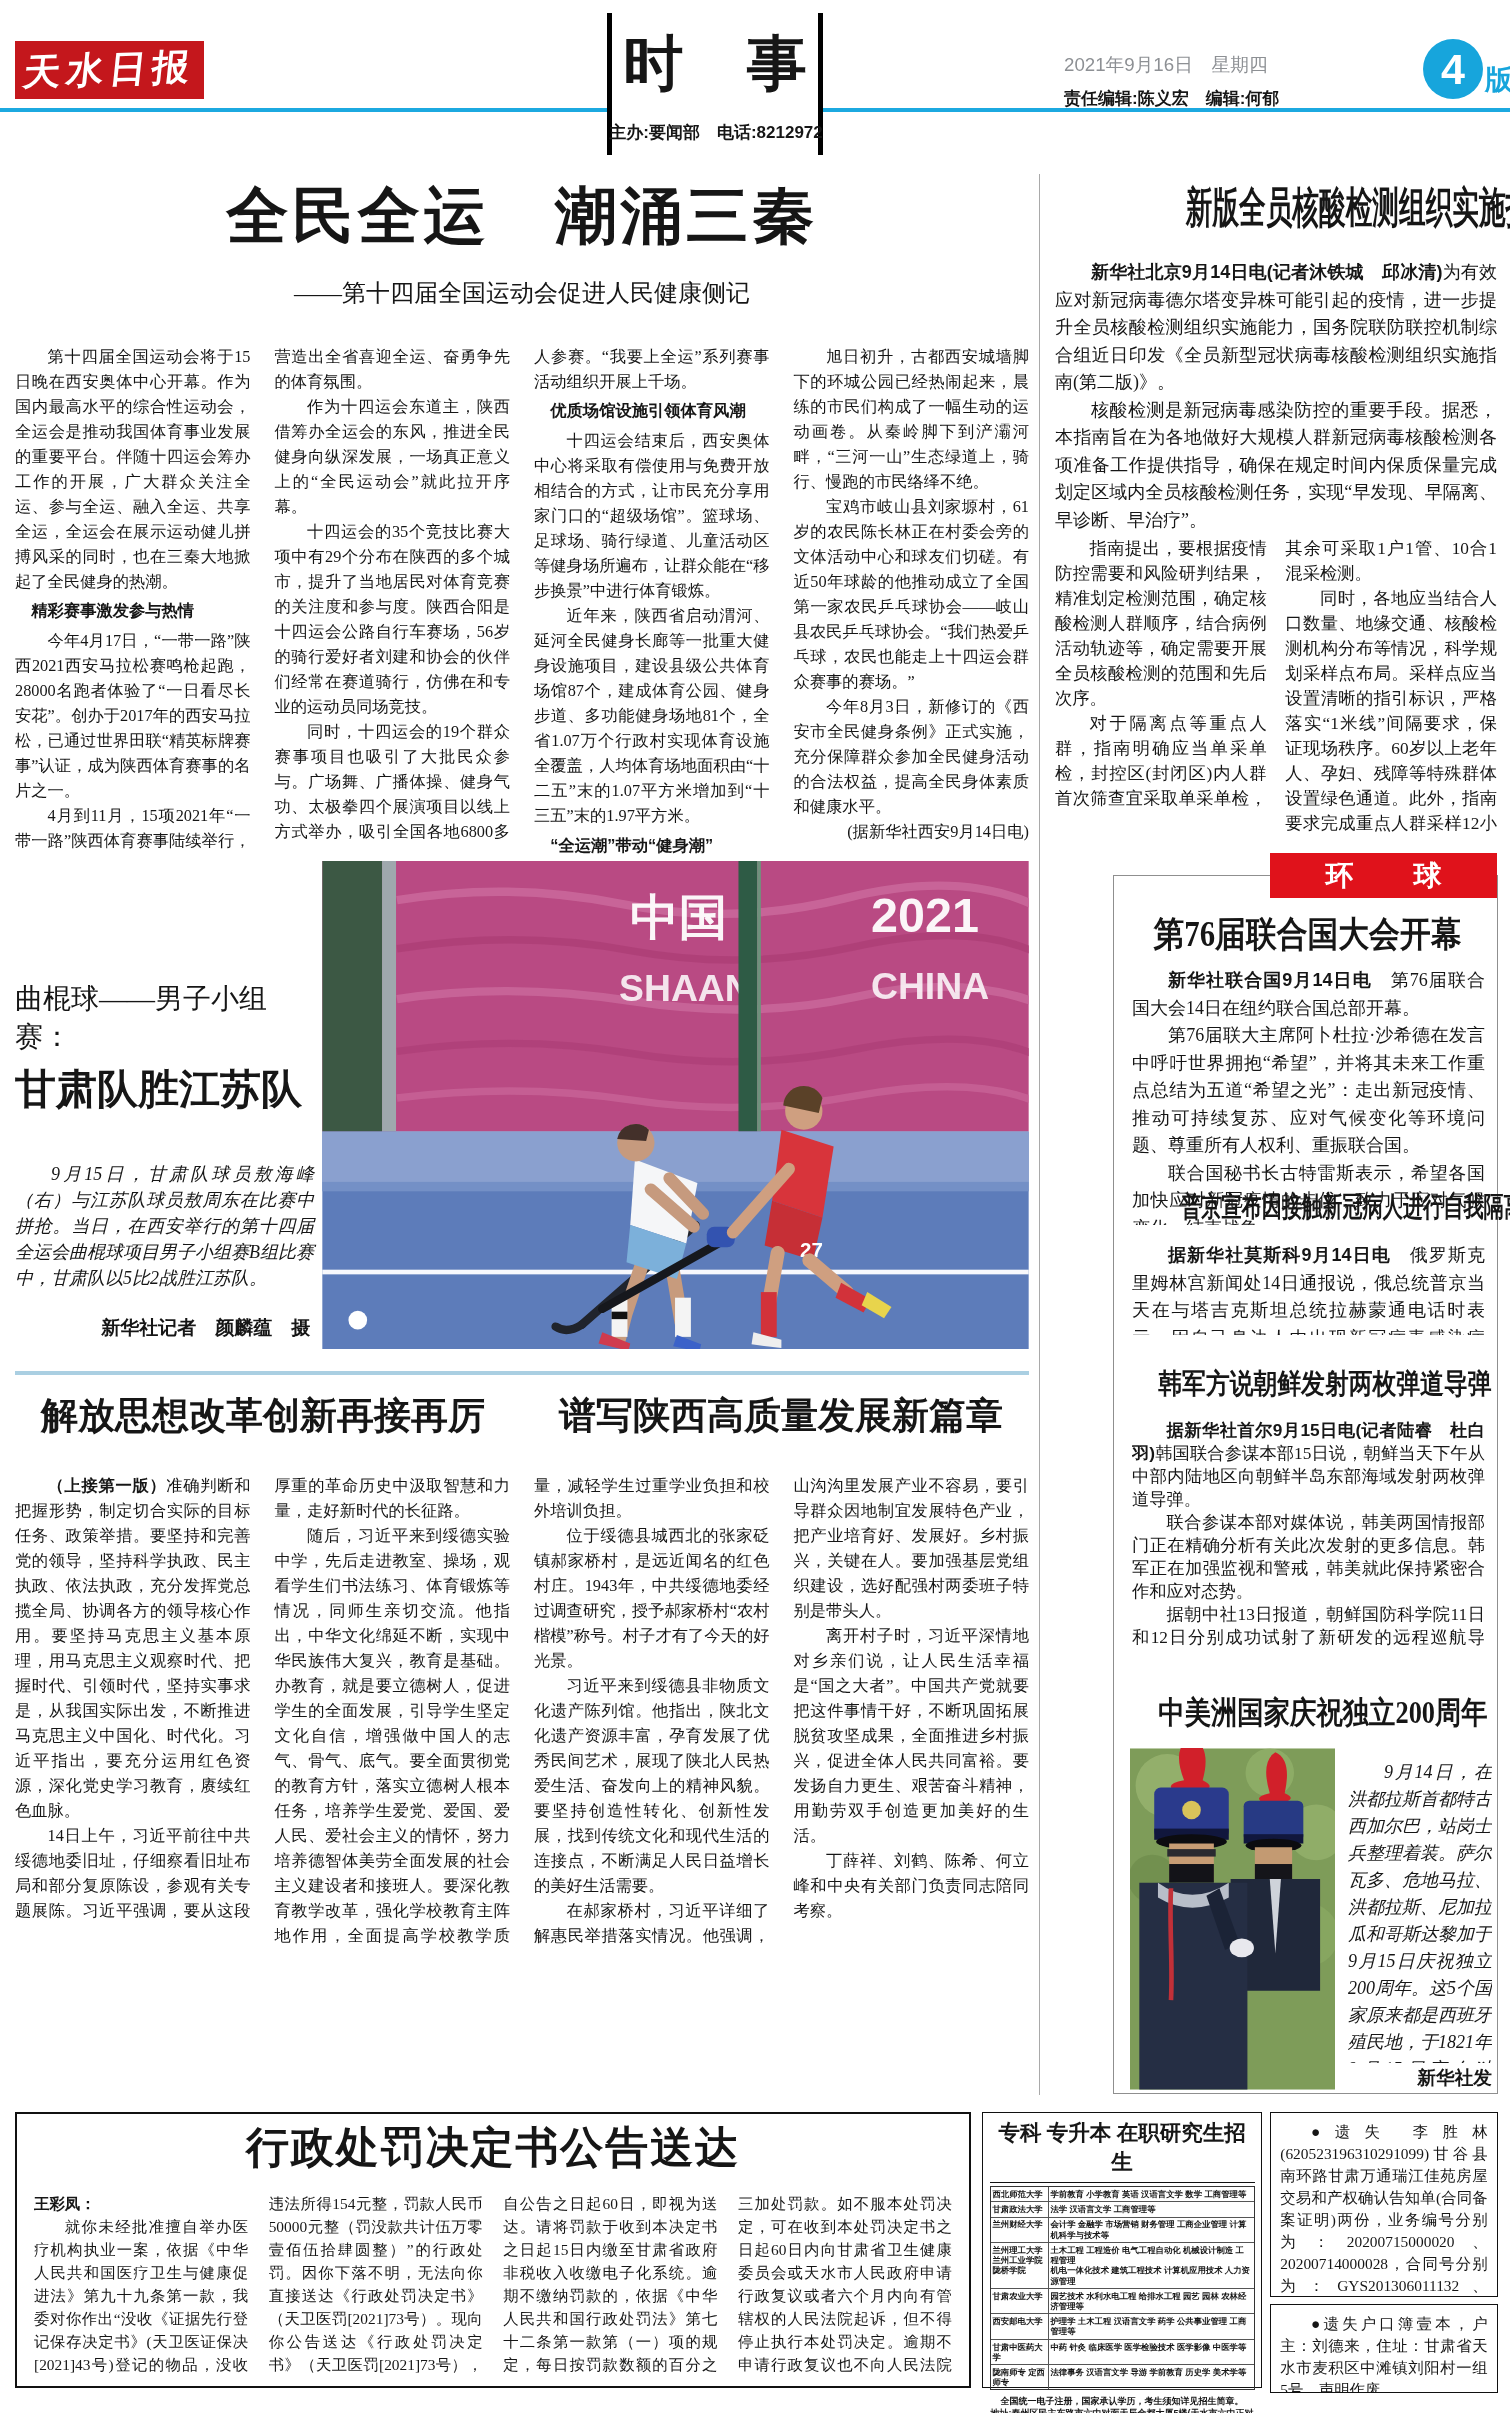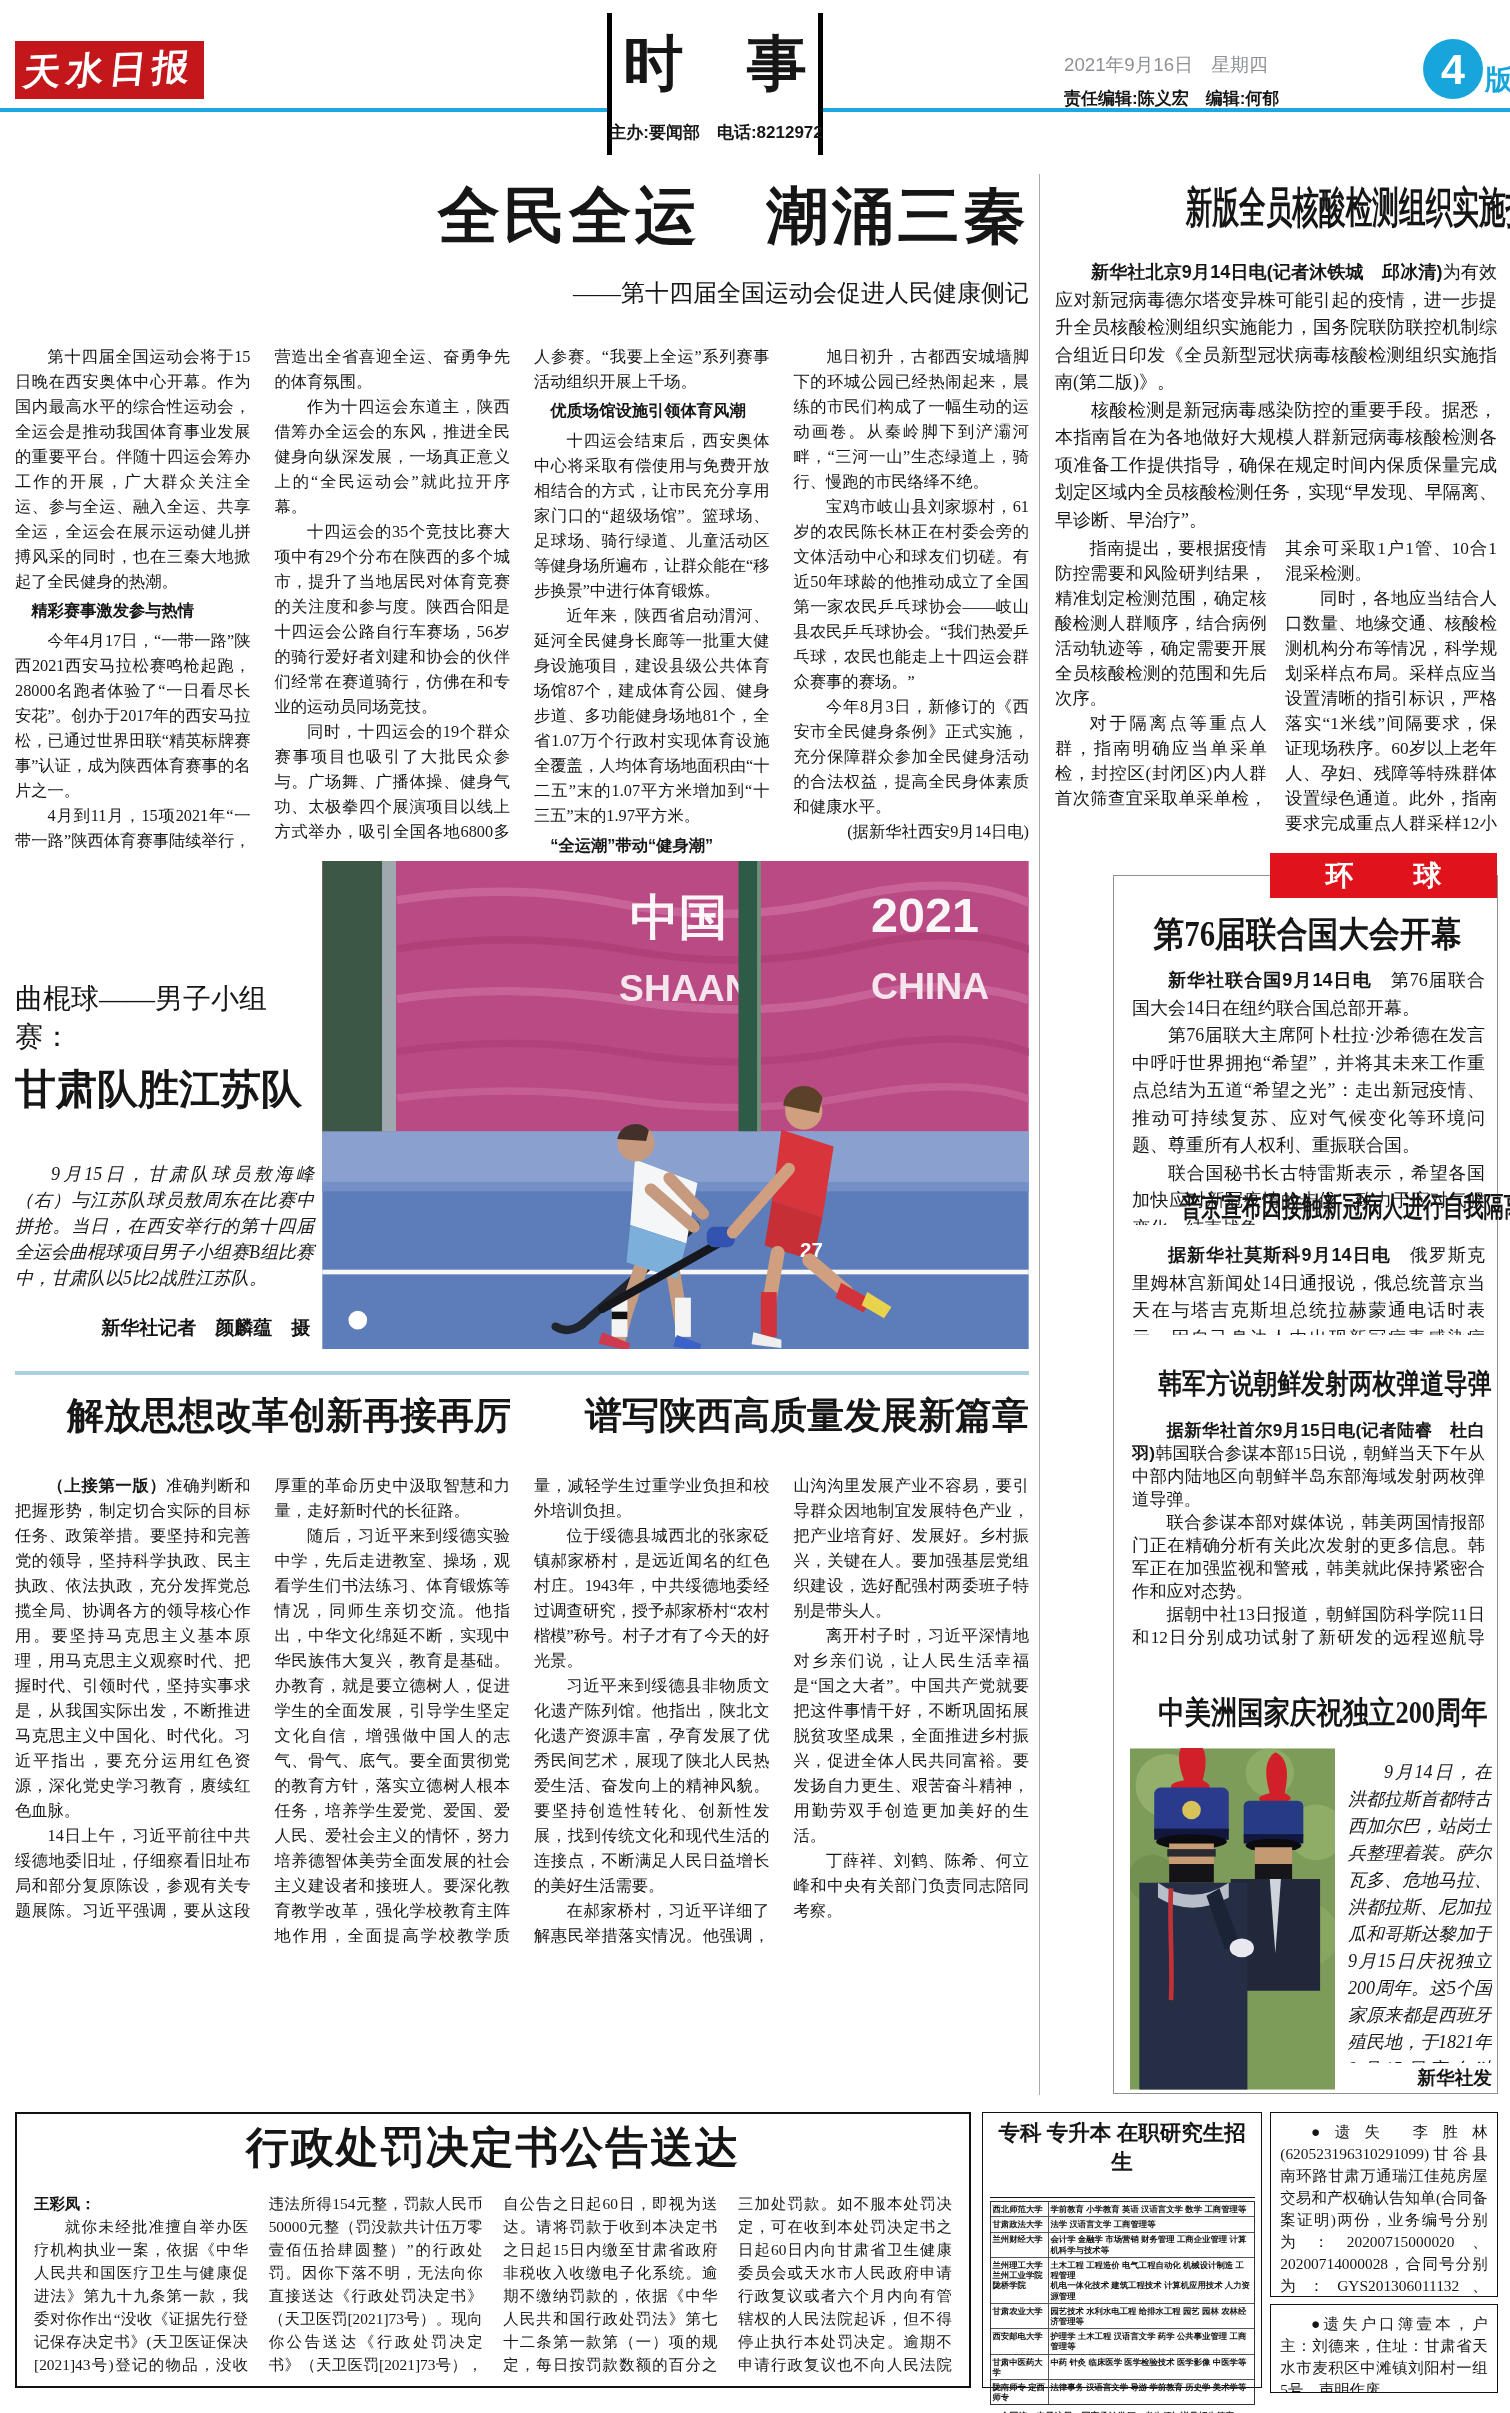--- a/index.html
+++ b/index.html
@@ -1,20 +1,20 @@
 <!DOCTYPE html>
 <html style="font-size:15px"><head>
 <meta charset="utf-8">
 <style>
   *{margin:0;padding:0;box-sizing:border-box}
   html,body{width:1511px;background:#fff}
   body{height:2413px;position:relative;font-family:"Liberation Serif","DejaVu Serif",serif;color:#161616;overflow:hidden}
   .abs{position:absolute}
   .sans{font-family:"Liberation Sans","DejaVu Sans",sans-serif}
-  .center{text-align:right}
+  .center{text-align:center}
   .clip{overflow:hidden}
   
   .logo{left:15px;top:41px;width:189px;height:58px;background:#c4171c;color:#fff;display:flex;align-items:center;justify-content:center}
   .logo span{font-size:37px;font-weight:bold;letter-spacing:5.6px;transform:skewX(-8deg) rotate(-2deg)}
   .vbar{width:4.7px;height:142px;background:#000;top:13px}
   .section-title{left:609px;top:24px;width:214px;text-align:center;font-weight:900;font-size:60px;word-spacing:43px;letter-spacing:1.9px}
   .organizer{left:609px;top:121px;width:214px;text-align:center;font-weight:bold;font-size:17px;font-family:"Liberation Sans","DejaVu Sans",sans-serif}
   .header-right{left:1064px;top:52px;width:347px;text-align:left}
   .date-line{font-size:18.7px;color:#8d9094}
   .editors-line{font-size:17px;font-weight:bold;margin-top:9.3px;font-family:"Liberation Sans","DejaVu Sans",sans-serif}
@@ -69,21 +69,21 @@
   #ca-caption{left:1348px;top:1759px;width:144px;height:304px;font-size:18px;line-height:27px;font-style:italic;text-align:justify;text-indent:2em;overflow:hidden}
   #ca-credit{left:1348px;top:2065px;width:144px;font-weight:bold;font-size:18.7px;text-align:right;font-family:"Liberation Sans","DejaVu Sans",sans-serif}
   
   #notice{left:15px;top:2112px;width:956px;height:276px;border:2.8px solid #111}
   .notice-title{margin-top:5px;font-size:43px;font-weight:900;text-align:center;letter-spacing:1.9px}
   #notice-body{margin:15px 17px 0;height:185px;column-count:4;column-gap:20.5px;font-size:15.4px;line-height:23px;text-align:justify;overflow:hidden}
   #notice-body .p{text-indent:2em}
   #notice-body .name{font-weight:bold;text-indent:0;font-family:"Liberation Sans","DejaVu Sans",sans-serif}
   #notice-body .lead{font-weight:bold;font-family:"Liberation Sans","DejaVu Sans",sans-serif}
   #ad{left:982px;top:2112px;width:280px;height:276px;border:1.9px solid #111;padding:4.7px 6.5px}
-  .ad-title{text-align:center;font-weight:900;font-size:21.5px;border-bottom:1.9px solid #111;padding-bottom:21px}
+  .ad-title{text-align:center;font-weight:900;font-size:21.5px;border-bottom:1.9px solid #111;padding-bottom:6px}
   .ad-table{border:0.9px solid #333;margin-top:3.7px}
   .ad-row{display:flex;border-bottom:0.9px solid #555}
   .ad-row:last-child{border-bottom:none}
   .ad-school{width:58px;border-right:0.9px solid #555;font-weight:bold;font-size:8.4px;line-height:10.3px;padding:1.9px;white-space:pre-line;font-family:"Liberation Sans","DejaVu Sans",sans-serif}
   .ad-majors{flex:1;font-size:8.4px;line-height:10.3px;padding:1.9px;font-weight:bold;white-space:pre-line;font-family:"Liberation Sans","DejaVu Sans",sans-serif}
   .ad-footer{margin-top:4.7px;text-align:center;font-size:9px;line-height:12px;font-weight:bold;font-family:"Liberation Sans","DejaVu Sans",sans-serif}
   .lost-box{left:1270px;width:228px;border:1.9px solid #111;padding:7.5px 9.3px;font-size:15.4px;line-height:22px;text-align:justify}
   #lost-a{top:2112px;height:185px;overflow:hidden}
   #lost-b{top:2304px;height:89px;overflow:hidden}
   .lost-box .ind{text-indent:2em}

